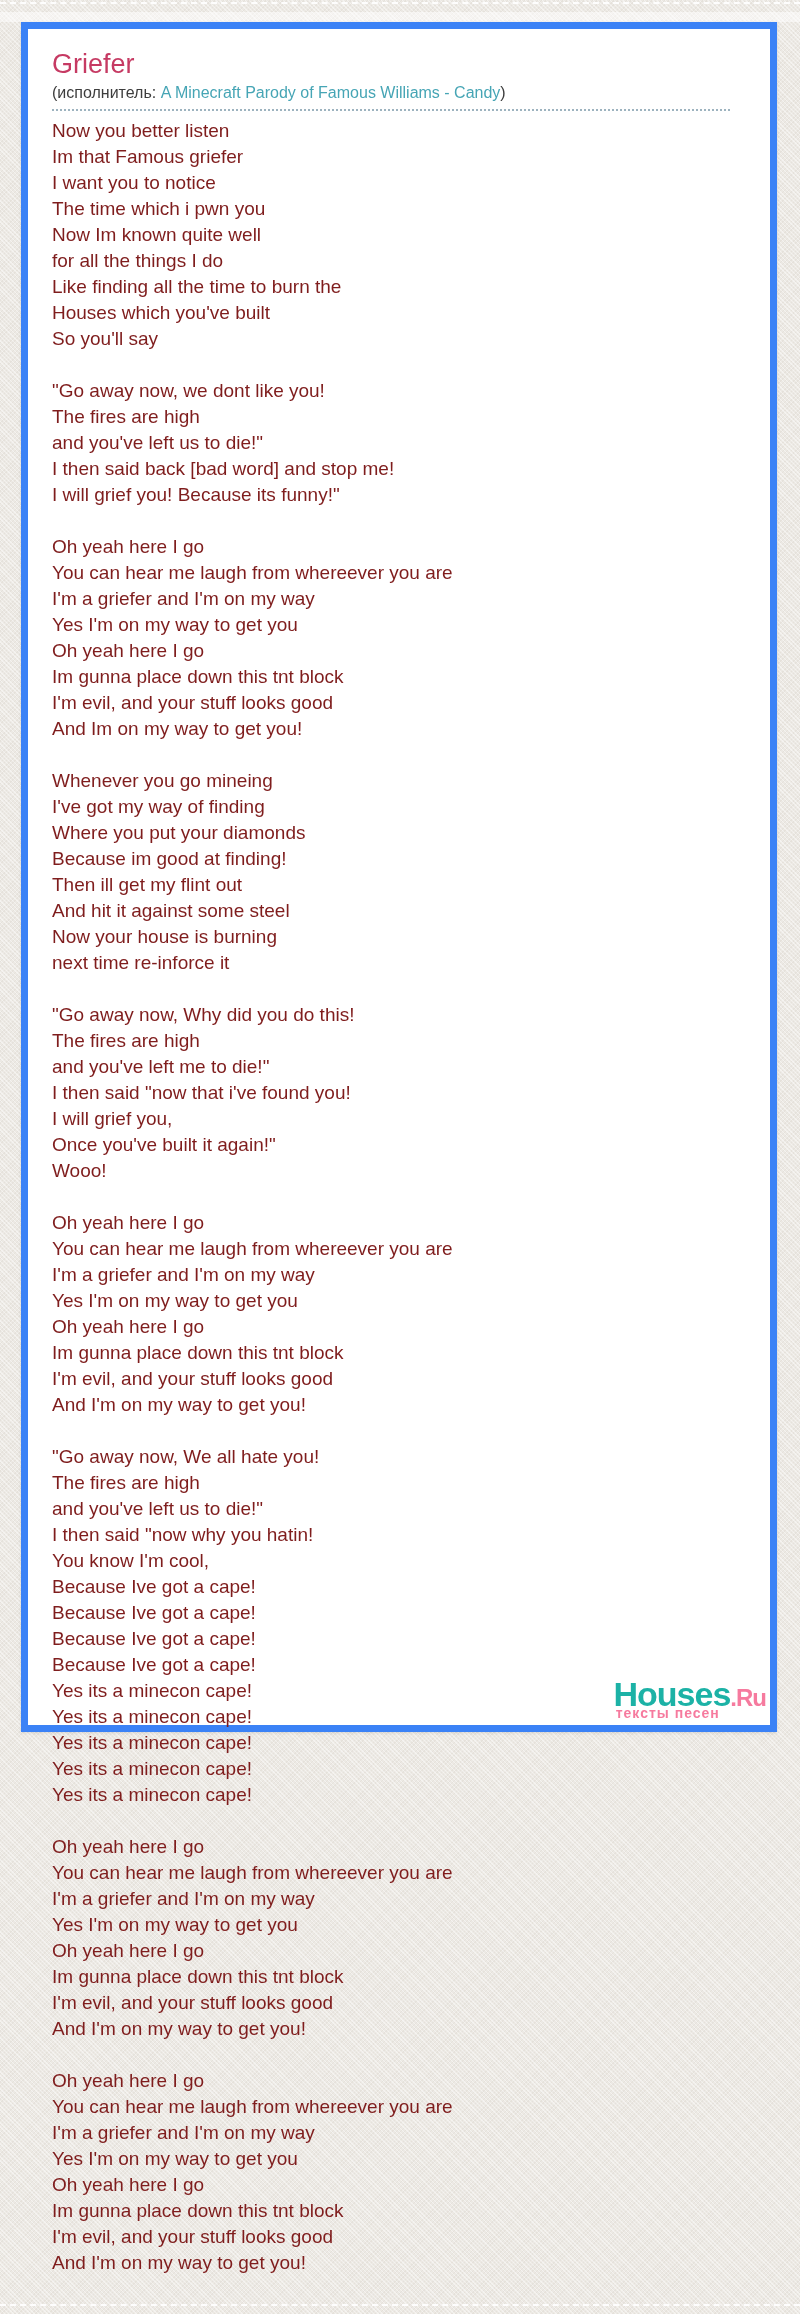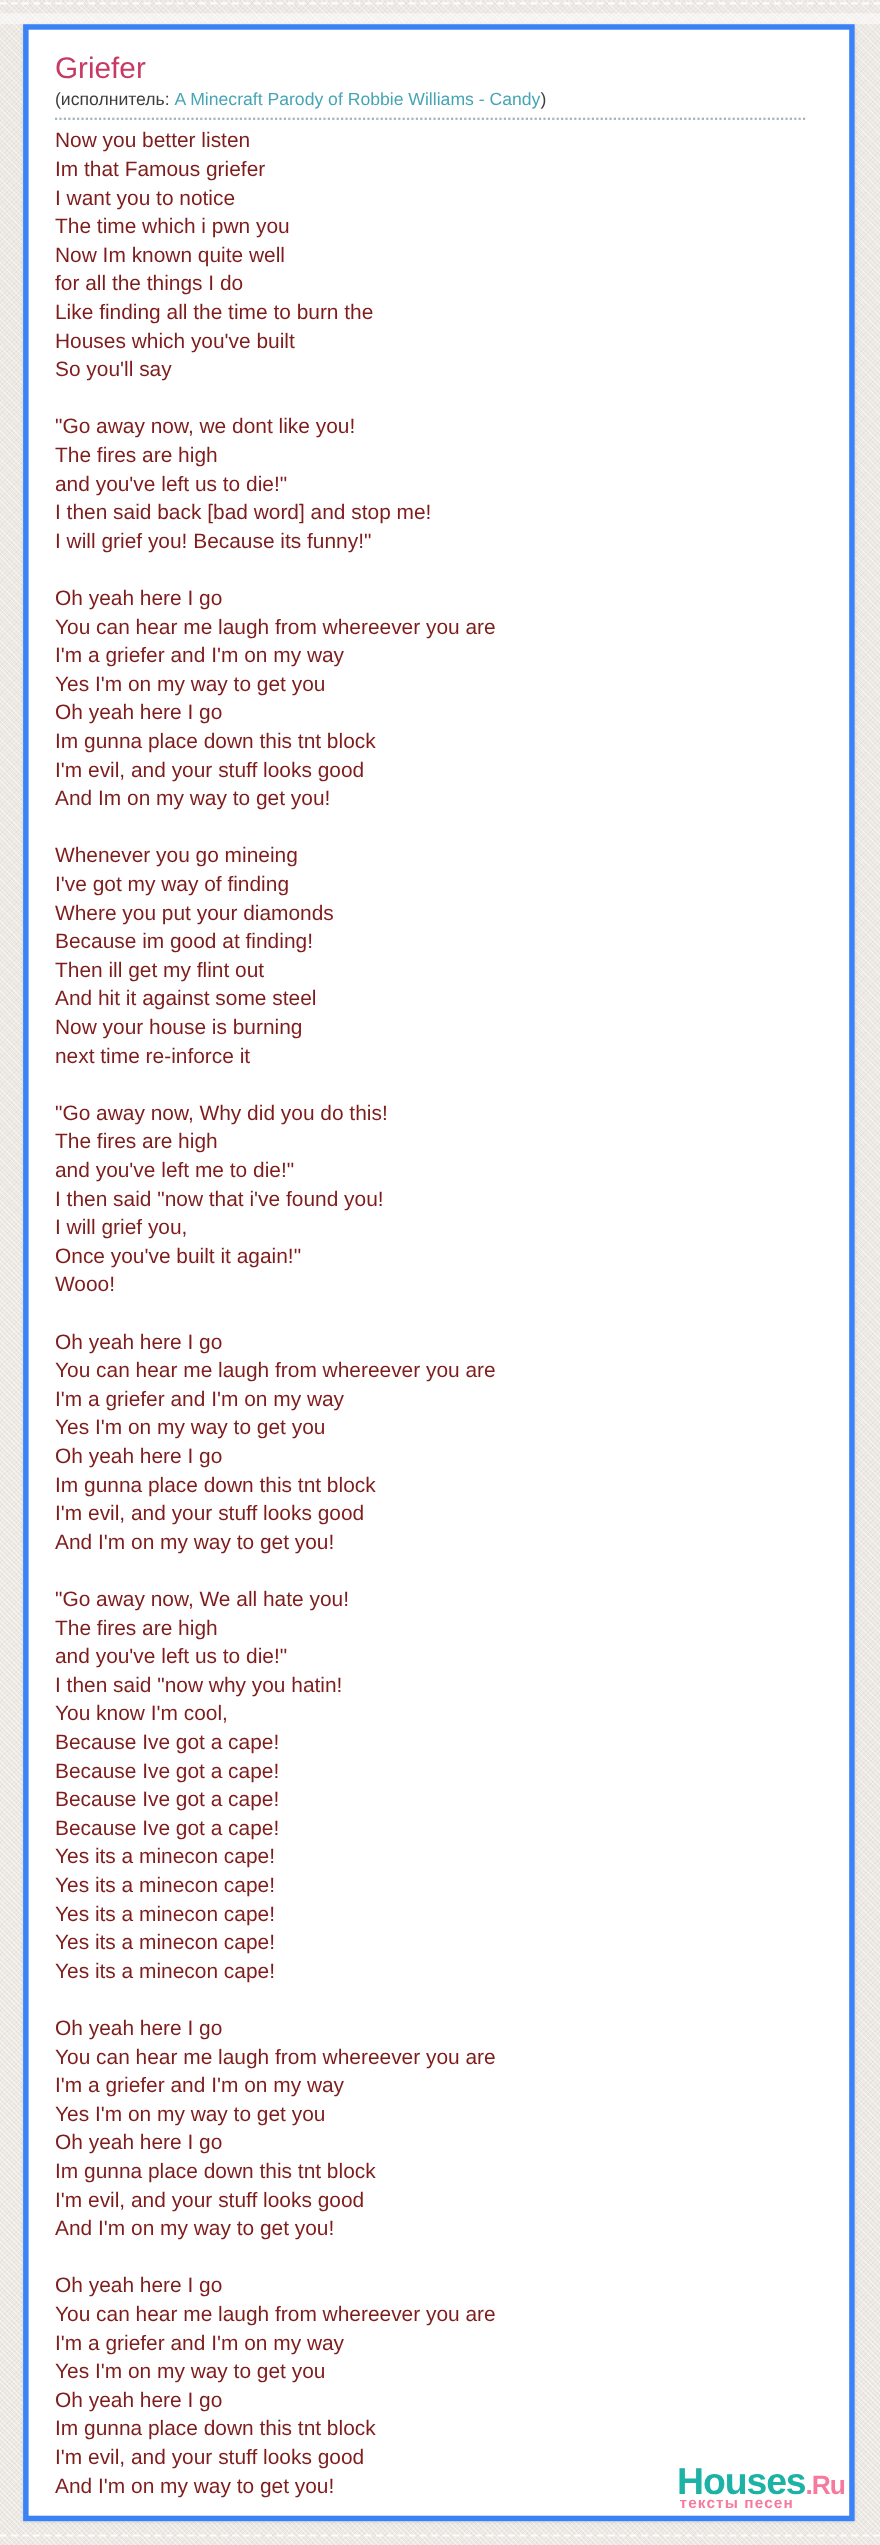--- a/index.html
+++ b/index.html
@@ -22,23 +22,23 @@
     position: absolute; top: 12px; left: 0; width: 100%; height: 10px;
     background: rgba(255,255,255,0.5);
   }
   .bottom-seam {
     position: absolute; top: 2304px; left: 0; width: 100%; height: 0;
     border-top: 2px dashed rgba(255,255,255,0.9);
   }
   .content-card {
     position: absolute;
     left: 21px; top: 22px;
-    width: 756px; height: 2270px;
+    width: 756px; height: 1710px;
     background: #ffffff;
-    border: 5px solid #3b82f6;
+    border: 7px solid #3b82f6;
     box-sizing: border-box;
     box-shadow: 0 1px 3px rgba(0,0,0,0.10);
   }
   .card-inner { padding: 19px 20px 0 24px; }
   .page-title {
     font-size: 27px;
     line-height: 32px;
     font-weight: 400;
     letter-spacing: 0;
   }
@@ -91,21 +91,21 @@
 </style>
 </head>
 <body>
 
 <div class="top-seam"></div>
 <div class="light-band"></div>
 
 <div class="content-card">
   <div class="card-inner">
     <div class="page-title" style="color: rgb(198, 58, 99);">Griefer</div>
-    <div class="artist-line"><span>(исполнитель:</span> <span class="artist-link" style="color: rgb(70, 165, 181);">A Minecraft Parody of Robbie Williams - Candy</span><span>)</span></div>
+    <div class="artist-line"><span>(исполнитель:</span> <span class="artist-link" style="color: rgb(70, 165, 181);">A Minecraft Parody of Famous Williams - Candy</span><span>)</span></div>
     <div class="dotted-separator"></div>
     <div class="lyrics-text">Now you better listen
 Im that Famous griefer
 I want you to notice
 The time which i pwn you
 Now Im known quite well
 for all the things I do
 Like finding all the time to burn the
 Houses which you've built
 So you'll say

